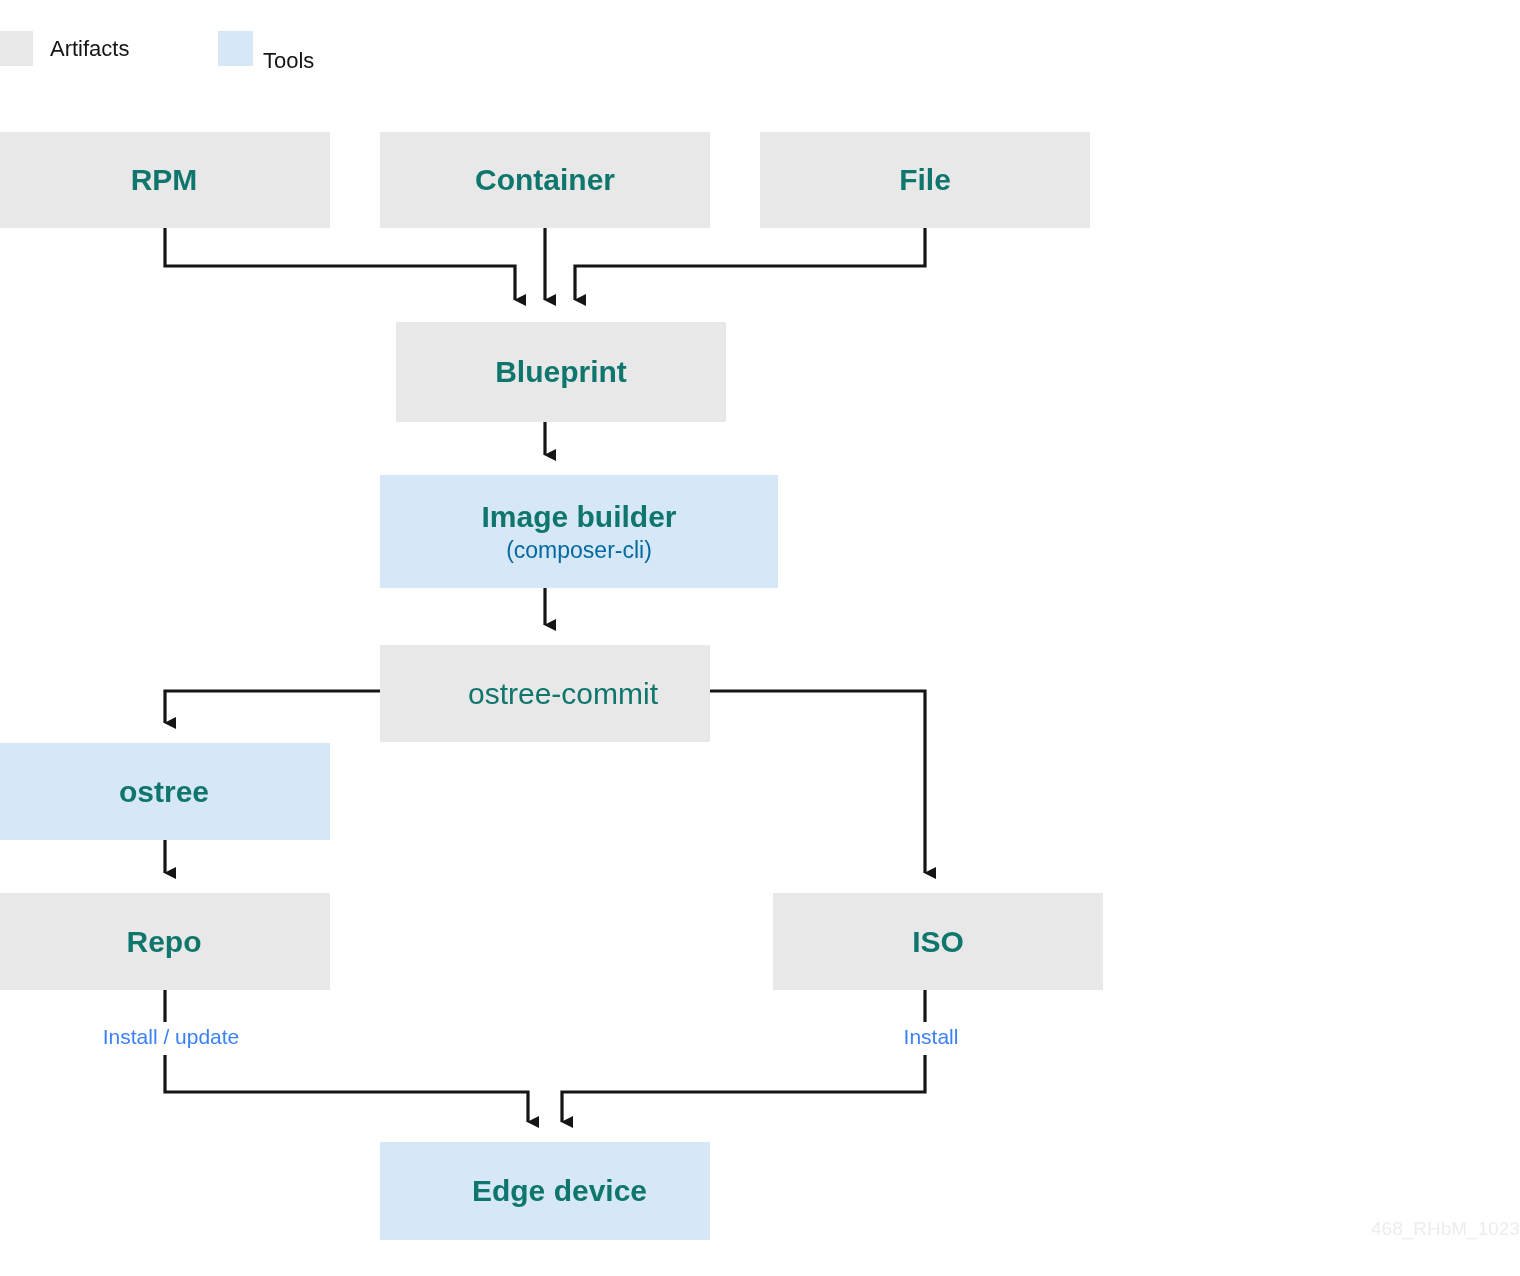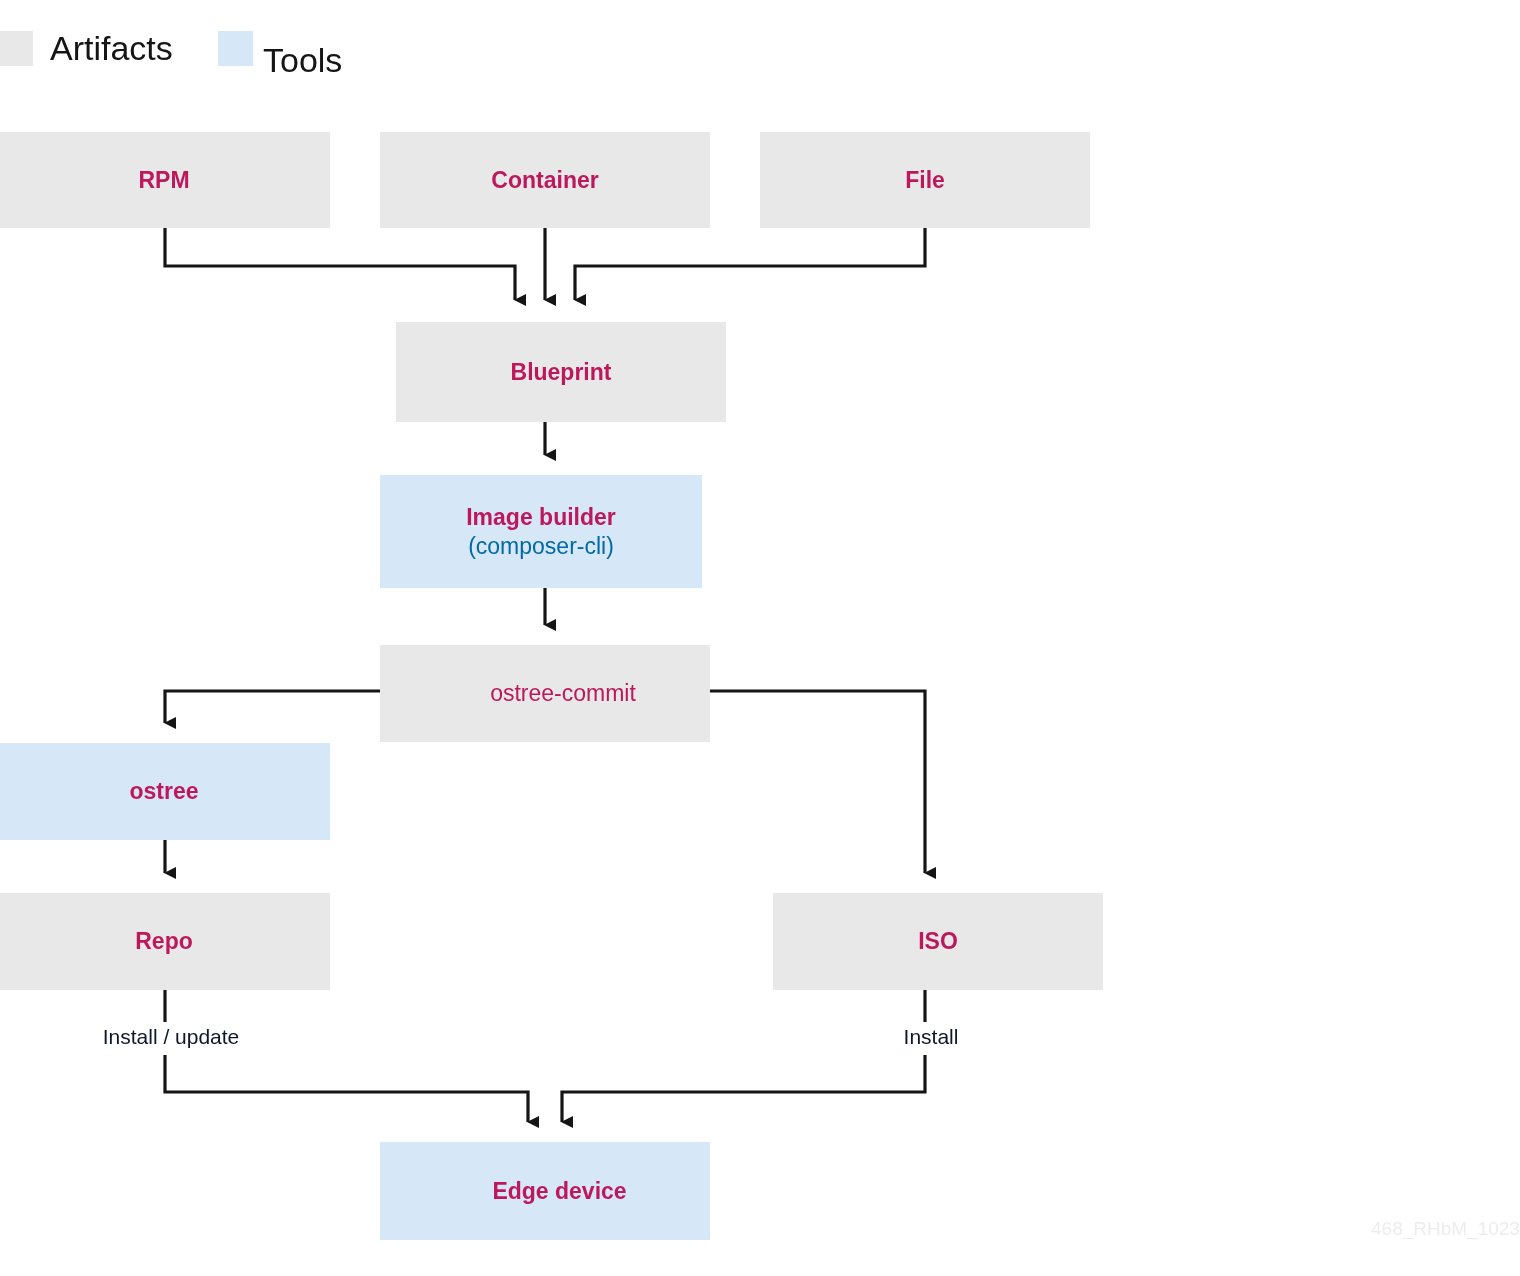--- a/index.html
+++ b/index.html
@@ -26,55 +26,55 @@
     height: 1276px;
     pointer-events: none;
   }
   .legend-swatch {
     position: absolute;
     width: 35px;
     height: 35px;
   }
   .legend-label {
     position: absolute;
-    font-size: 34px;
+    font-size: 22px;
     line-height: 35px;
     white-space: nowrap;
     color: #151515;
   }
   .node {
     position: absolute;
     display: flex;
     flex-direction: column;
     align-items: center;
     justify-content: center;
     text-align: center;
     box-sizing: border-box;
   }
   .node .title {
-    font-size: 23px;
+    font-size: 30px;
     font-weight: bold;
-    color: #be185d;
+    color: #0f766e;
     line-height: 1.25;
   }
   .node .title.regular {
     font-weight: normal;
   }
   .node .sub {
     font-size: 23px;
     font-weight: normal;
     color: #0369a1;
     line-height: 1.25;
   }
   .artifact { background: #e8e8e8; }
   .tool { background: #d6e7f7; }
   .edge-label {
     position: absolute;
     font-size: 21px;
-    color: #0f172a;
+    color: #3b82f6;
     background: #ffffff;
     padding: 0 6px;
     white-space: nowrap;
     text-align: center;
   }
   .watermark {
     position: absolute;
     font-size: 19px;
     color: #ededed;
     white-space: nowrap;
@@ -132,21 +132,21 @@
   </div>
 
   <div class="node artifact" style="left:380px; top:132px; width:330px; height:96px;">
     <span class="title">Container</span>
   </div>
 
   <div class="node artifact" style="left:380px; top:322px; width:330px; height:100px;margin-left:16px;">
     <span class="title">Blueprint</span>
   </div>
 
-  <div class="node tool" style="left:380px; top:475px; width:322px; height:113px;">
+  <div class="node tool" style="left:380px; top:475px; width:398px; height:113px;">
     <span class="title">Image builder</span>
     <span class="sub">(composer-cli)</span>
   </div>
 
   <div class="node artifact" style="left:380px; top:645px; width:330px; height:97px;padding-left:36px;">
     <span class="title regular">ostree-commit</span>
   </div>
 
   <div class="node tool" style="left:-2px; top:743px; width:332px; height:97px;">
     <span class="title">ostree</span>

